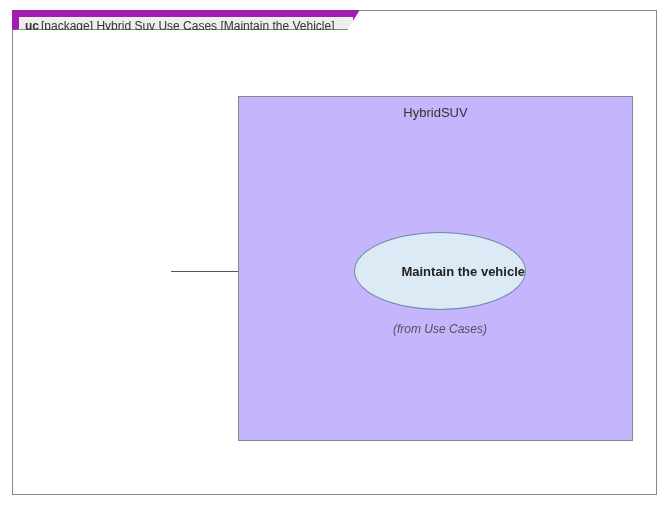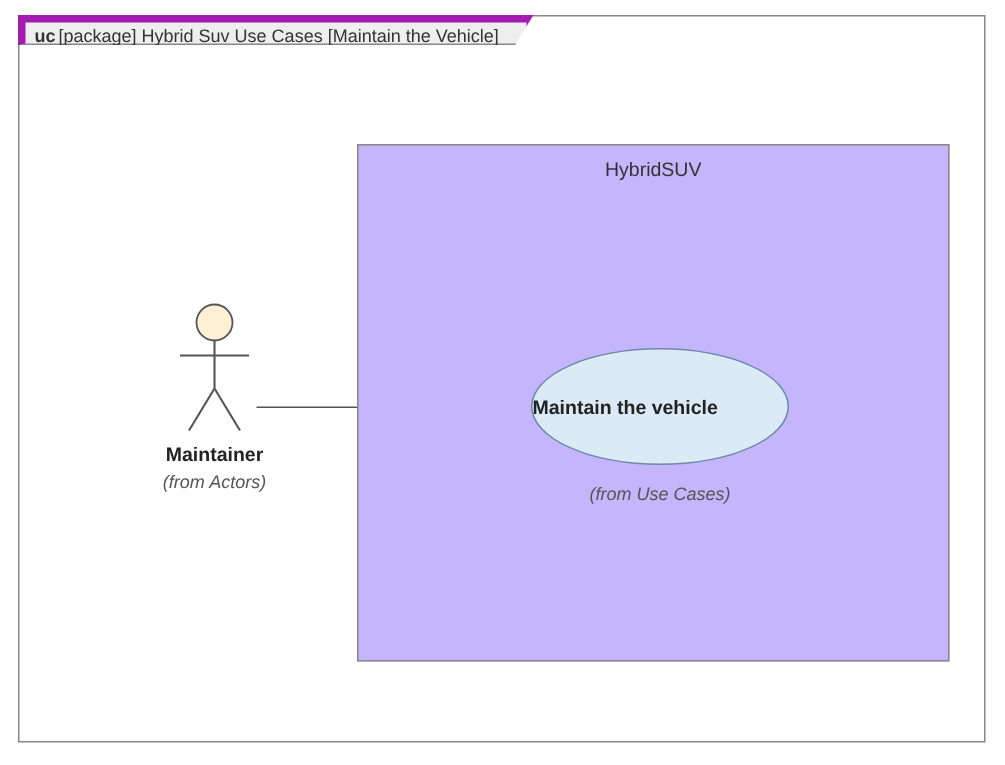--- a/index.html
+++ b/index.html
@@ -22,21 +22,21 @@
     height: 485px;
     border: 1px solid #888;
     background: #fff;
   }
   .frame-tab {
     position: absolute;
     left: -1px;
     top: -1px;
     height: 20px;
     padding: 2px 18px 2px 6px;
-    border: 5px solid #a21caf;
+    border: 7px solid #a21caf;
     border-bottom: 1px solid #888;
     background: #eee;
     font-size: 12px;
     line-height: 15px;
     clip-path: polygon(0 0, 100% 0, calc(100% - 12px) 100%, 0 100%);
   }
   .frame-tab .kind { font-weight: bold; margin-right: 2px; }
 
   .system-boundary {
     position: absolute;
@@ -57,21 +57,21 @@
     position: absolute;
     left: 115px;
     top: 135px;
     width: 172px;
     height: 78px;
     border: 1px solid #6b8aa9;
     background: #dceaf6;
     border-radius: 50%;
     display: flex;
     align-items: center;
-    justify-content: flex-start;
+    justify-content: flex-end;
     text-align: center;
     font-weight: bold;
     font-size: 13px;
     color: #222;
   }
   .usecase-from {
     position: absolute;
     left: 115px;
     top: 225px;
     width: 172px;
@@ -110,24 +110,13 @@
 
   <div class="system-boundary">
     <div class="system-title">HybridSUV</div>
 
     <div class="usecase">
       <span>Maintain the vehicle</span>
     </div>
     <div class="usecase-from">(from Use Cases)</div>
   </div>
 
-  <div class="actor-wrap">
-    <svg class="actor-svg" width="50" height="90" viewBox="0 0 50 90">
-      <circle cx="25" cy="14" r="12" fill="#fdf0d5" stroke="#555" stroke-width="1.2"></circle>
-      <line x1="25" y1="26" x2="25" y2="58" stroke="#555" stroke-width="1.4"></line>
-      <line x1="2" y1="36" x2="48" y2="36" stroke="#555" stroke-width="1.4"></line>
-      <line x1="25" y1="58" x2="8" y2="86" stroke="#555" stroke-width="1.4"></line>
-      <line x1="25" y1="58" x2="42" y2="86" stroke="#555" stroke-width="1.4"></line>
-    </svg>
-    <div class="actor-name">Maintainer</div>
-    <div class="actor-from">(from Actors)</div>
-  </div>
 </div>
 
 </body></html>

